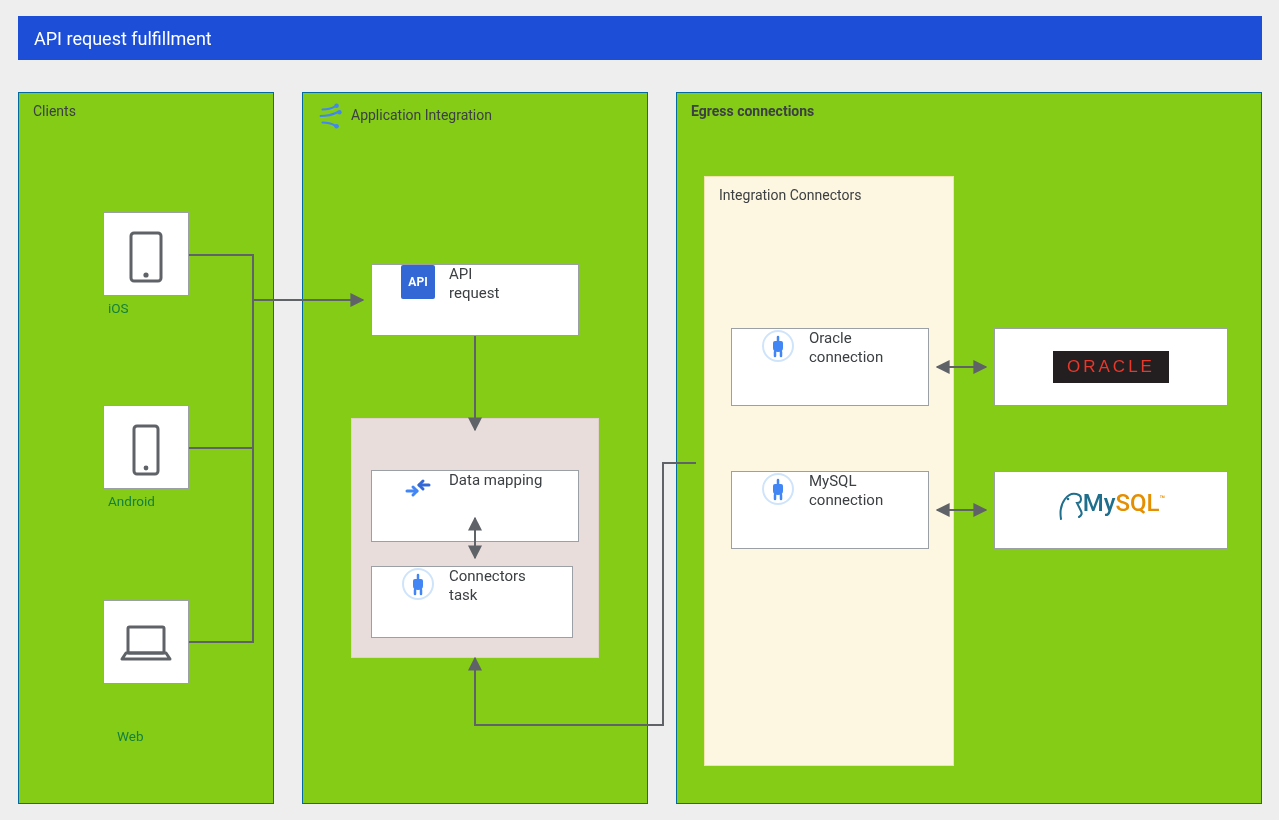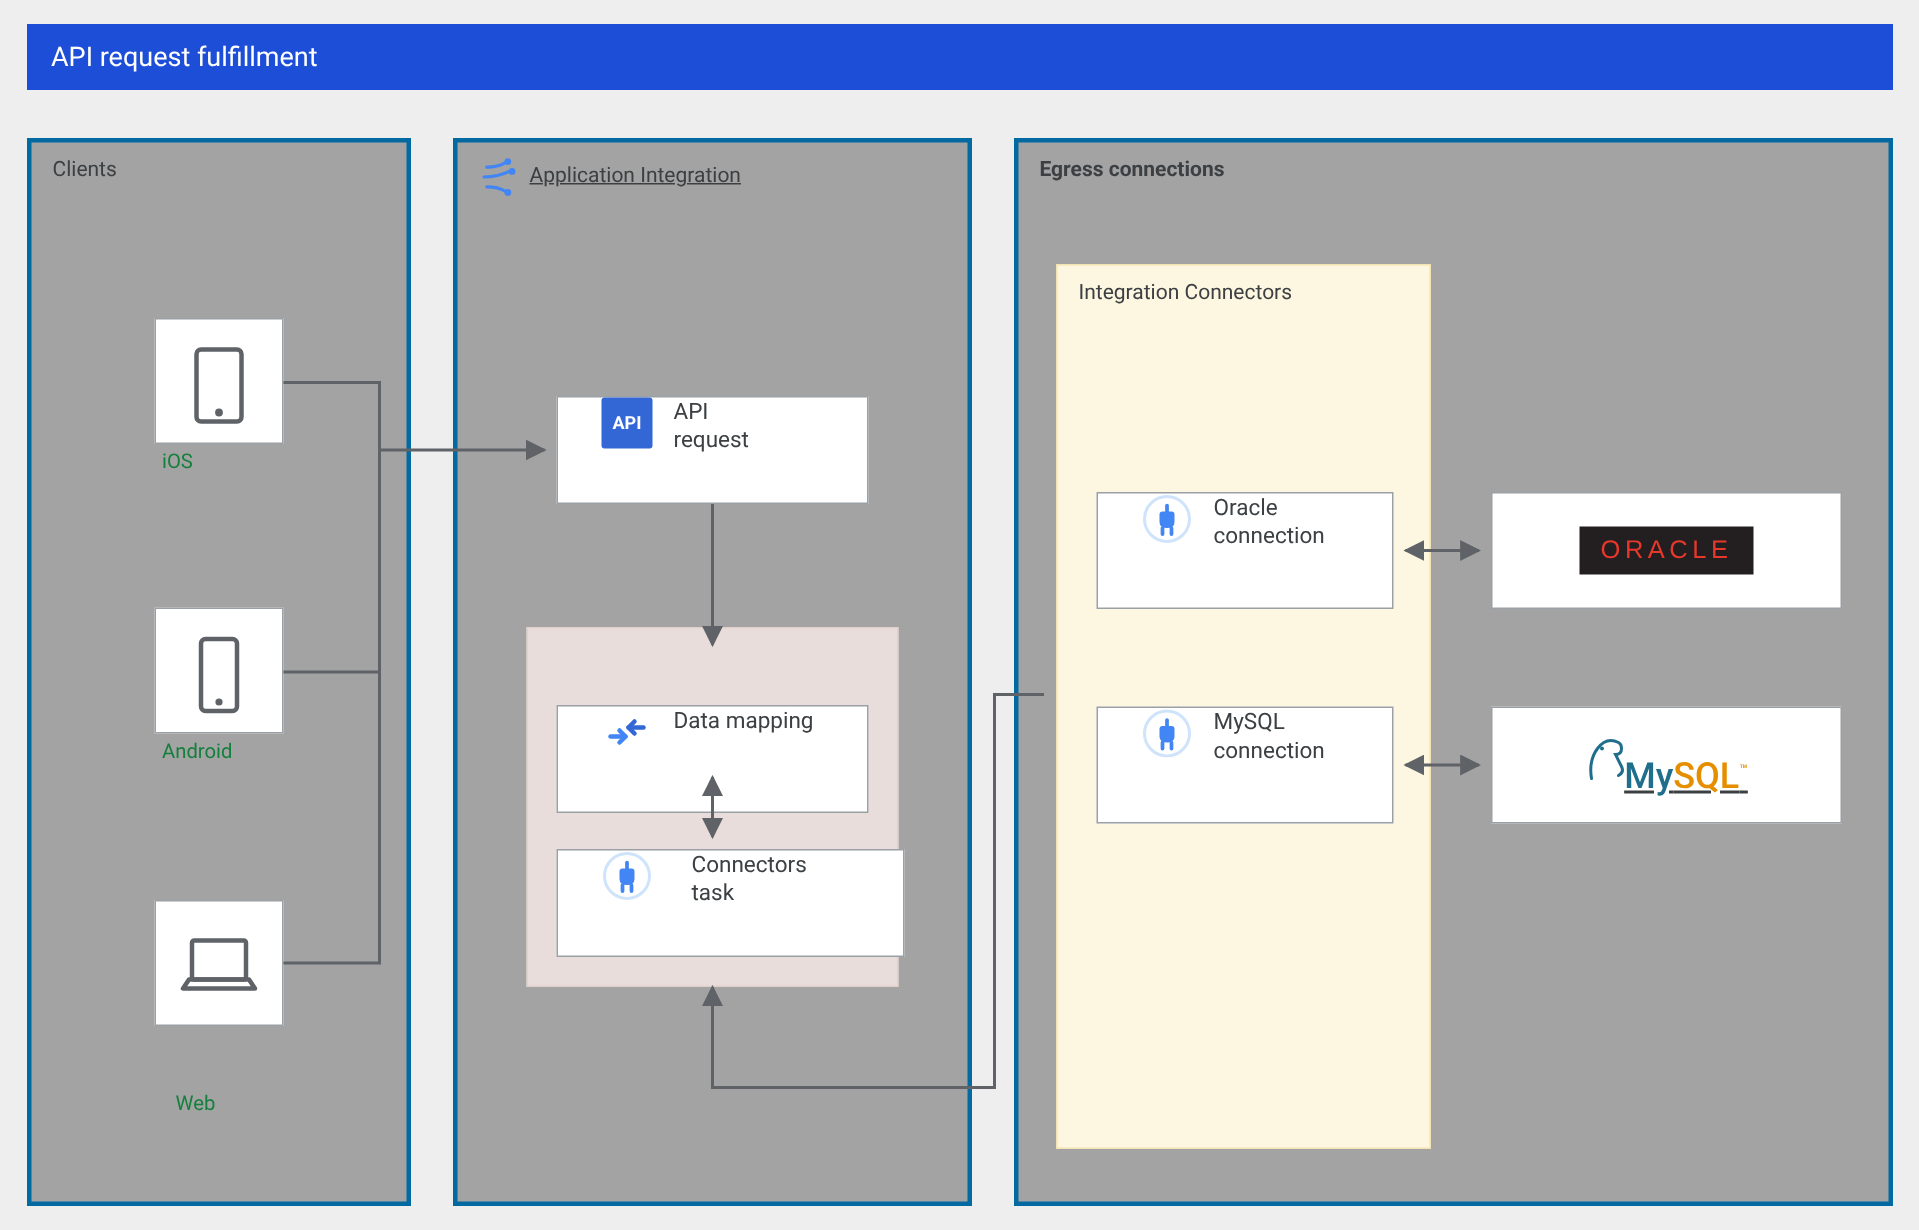--- a/index.html
+++ b/index.html
@@ -16,30 +16,30 @@
     width: 1244px; height: 44px;
     background: #1d4ed8;
     color: #fff;
     font-size: 18px;
     display: flex; align-items: center;
     padding-left: 16px;
     font-weight: 400;
   }
   .panel {
     position: absolute;
-    background: #a3a3a3;
-    border: 3px solid #0369a1;
+    background: #84cc16;
+    border: 1px solid #0369a1;
   }
   .panel-title {
     position: absolute;
     top: 10px; left: 14px;
     font-size: 14px;
     color: #3c4043;
   }
-  .panel-title.with-icon { left: 48px; top: 14px; text-decoration: underline; }
+  .panel-title.with-icon { left: 48px; top: 14px; }
   .ai-icon {
     position: absolute;
     left: 12px; top: 8px;
     width: 30px; height: 30px;
   }
 
   .card {
     position: absolute;
     background: #fff;
     border: 1px solid #9aa0a6;
@@ -190,21 +190,21 @@
     <svg width="30" height="30" viewBox="0 0 30 30">
       <path d="M4 18 L14 18" stroke="#4285F4" stroke-width="3" stroke-linecap="round"></path>
       <path d="M14 18 L10 14 M14 18 L10 22" stroke="#4285F4" stroke-width="3" stroke-linecap="round"></path>
       <path d="M26 12 L16 12" stroke="#3367D6" stroke-width="3" stroke-linecap="round"></path>
       <path d="M16 12 L20 8 M16 12 L20 16" stroke="#3367D6" stroke-width="3" stroke-linecap="round"></path>
     </svg>
   </div>
   <div class="label">Data mapping</div>
 </div>
 
-<div class="node" style="left:371px; top:566px; width:232px; height:72px;gap:12px;">
+<div class="node" style="left:371px; top:566px; width:202px; height:72px;">
   <div class="icon">
     <svg width="32" height="32" viewBox="0 0 32 32">
       <circle cx="16" cy="16" r="15" fill="none" stroke="#cfe4fb" stroke-width="2"></circle>
       <path d="M16 7 L16 11" stroke="#4285F4" stroke-width="2.5" stroke-linecap="round"></path>
       <path d="M11 13 Q11 11 13 11 L19 11 Q21 11 21 13 L21 18 Q21 22 16 22 Q11 22 11 18 Z" fill="#4285F4"></path>
       <path d="M13 22 L13 26 M19 22 L19 26" stroke="#4285F4" stroke-width="2.5" stroke-linecap="round"></path>
     </svg>
   </div>
   <div class="label">
     <span>Connectors</span><br>
@@ -246,21 +246,21 @@
   </div>
 </div>
 
 <div class="vendor-card" style="left:994px; top:328px; width:234px; height:78px;">
   <div style="background:#231f20;color:#e8372b;font-family:Arial,sans-serif;font-weight:400;letter-spacing:3px;font-size:17px;padding:6px 14px;">
     <span>ORACLE</span>
   </div>
 </div>
 
 <div class="vendor-card" style="left:994px; top:471px; width:234px; height:78px;">
-  <div style="display:flex;align-items:flex-end;text-decoration:underline;">
+  <div style="display:flex;">
     <svg width="28" height="34" viewBox="0 0 28 34" style="margin-right:-2px;margin-bottom:8px;">
       <path d="M4 30 Q2 18 8 10 Q14 2 22 6 Q24 7 24 10 Q24 14 20 14 Q22 18 24 22 Q26 26 22 28" fill="none" stroke="#1f6e8c" stroke-width="2" stroke-linecap="round"></path>
       <circle cx="11" cy="10" r="1.3" fill="#1f6e8c"></circle>
     </svg>
     <span style="font-size:24px;font-weight:500;">
       <span style="color:#1f6e8c;">My</span><span style="color:#e48e00;">SQL</span><span style="color:#e48e00;font-size:9px;vertical-align:super;">™</span>
     </span>
   </div>
 </div>
 

